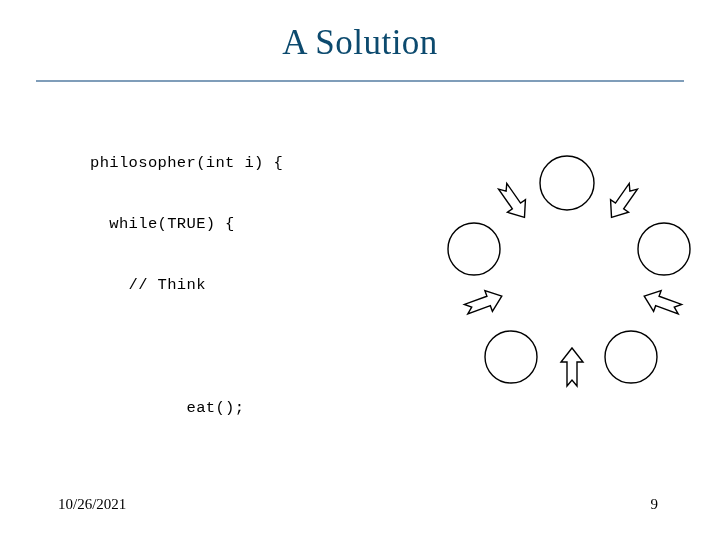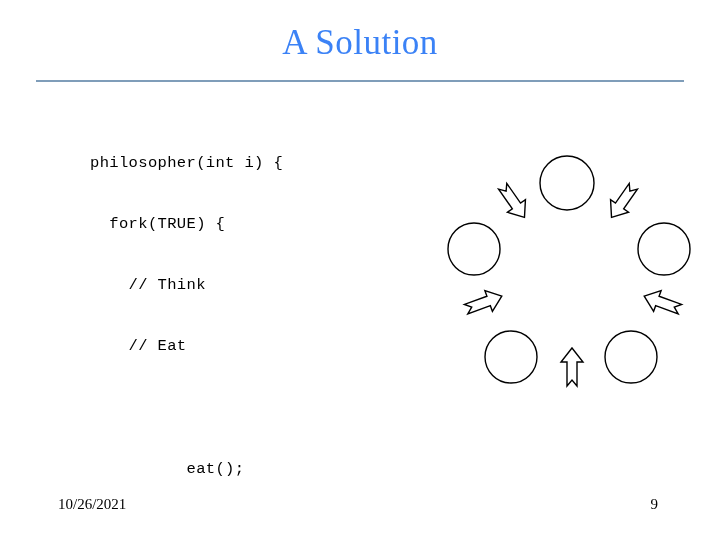--- a/index.html
+++ b/index.html
@@ -23,21 +23,21 @@
   
   #title {
     position: absolute;
     left: 0;
     top: 22px;
     width: 720px;
     text-align: center;
     font-family: "Liberation Serif", serif;
     font-size: 35px;
     font-weight: normal;
-    color: #3b82f6;
+    color: #0c4a6e;
     letter-spacing: 0.5px;
     line-height: 42px;
     white-space: nowrap;
   }
   #title-rule {
     position: absolute;
     left: 36px;
     top: 80px;
     width: 648px;
     height: 2px;
@@ -97,23 +97,22 @@
 </head>
 <body>
 
 <div id="slide">
 
   <div id="title">A Solution</div>
   <div id="title-rule"></div>
 
   <div id="code">
     <div class="code-line">philosopher(int i) {</div>
-    <div class="code-line">  fork(TRUE) {</div>
+    <div class="code-line">  while(TRUE) {</div>
     <div class="code-line">    // Think</div>
-    <div class="code-line">    // Eat</div>
     <div class="code-line blank">&nbsp;</div>
     <div class="code-line">          eat();</div>
     
     
     
     
     
     
     
     

